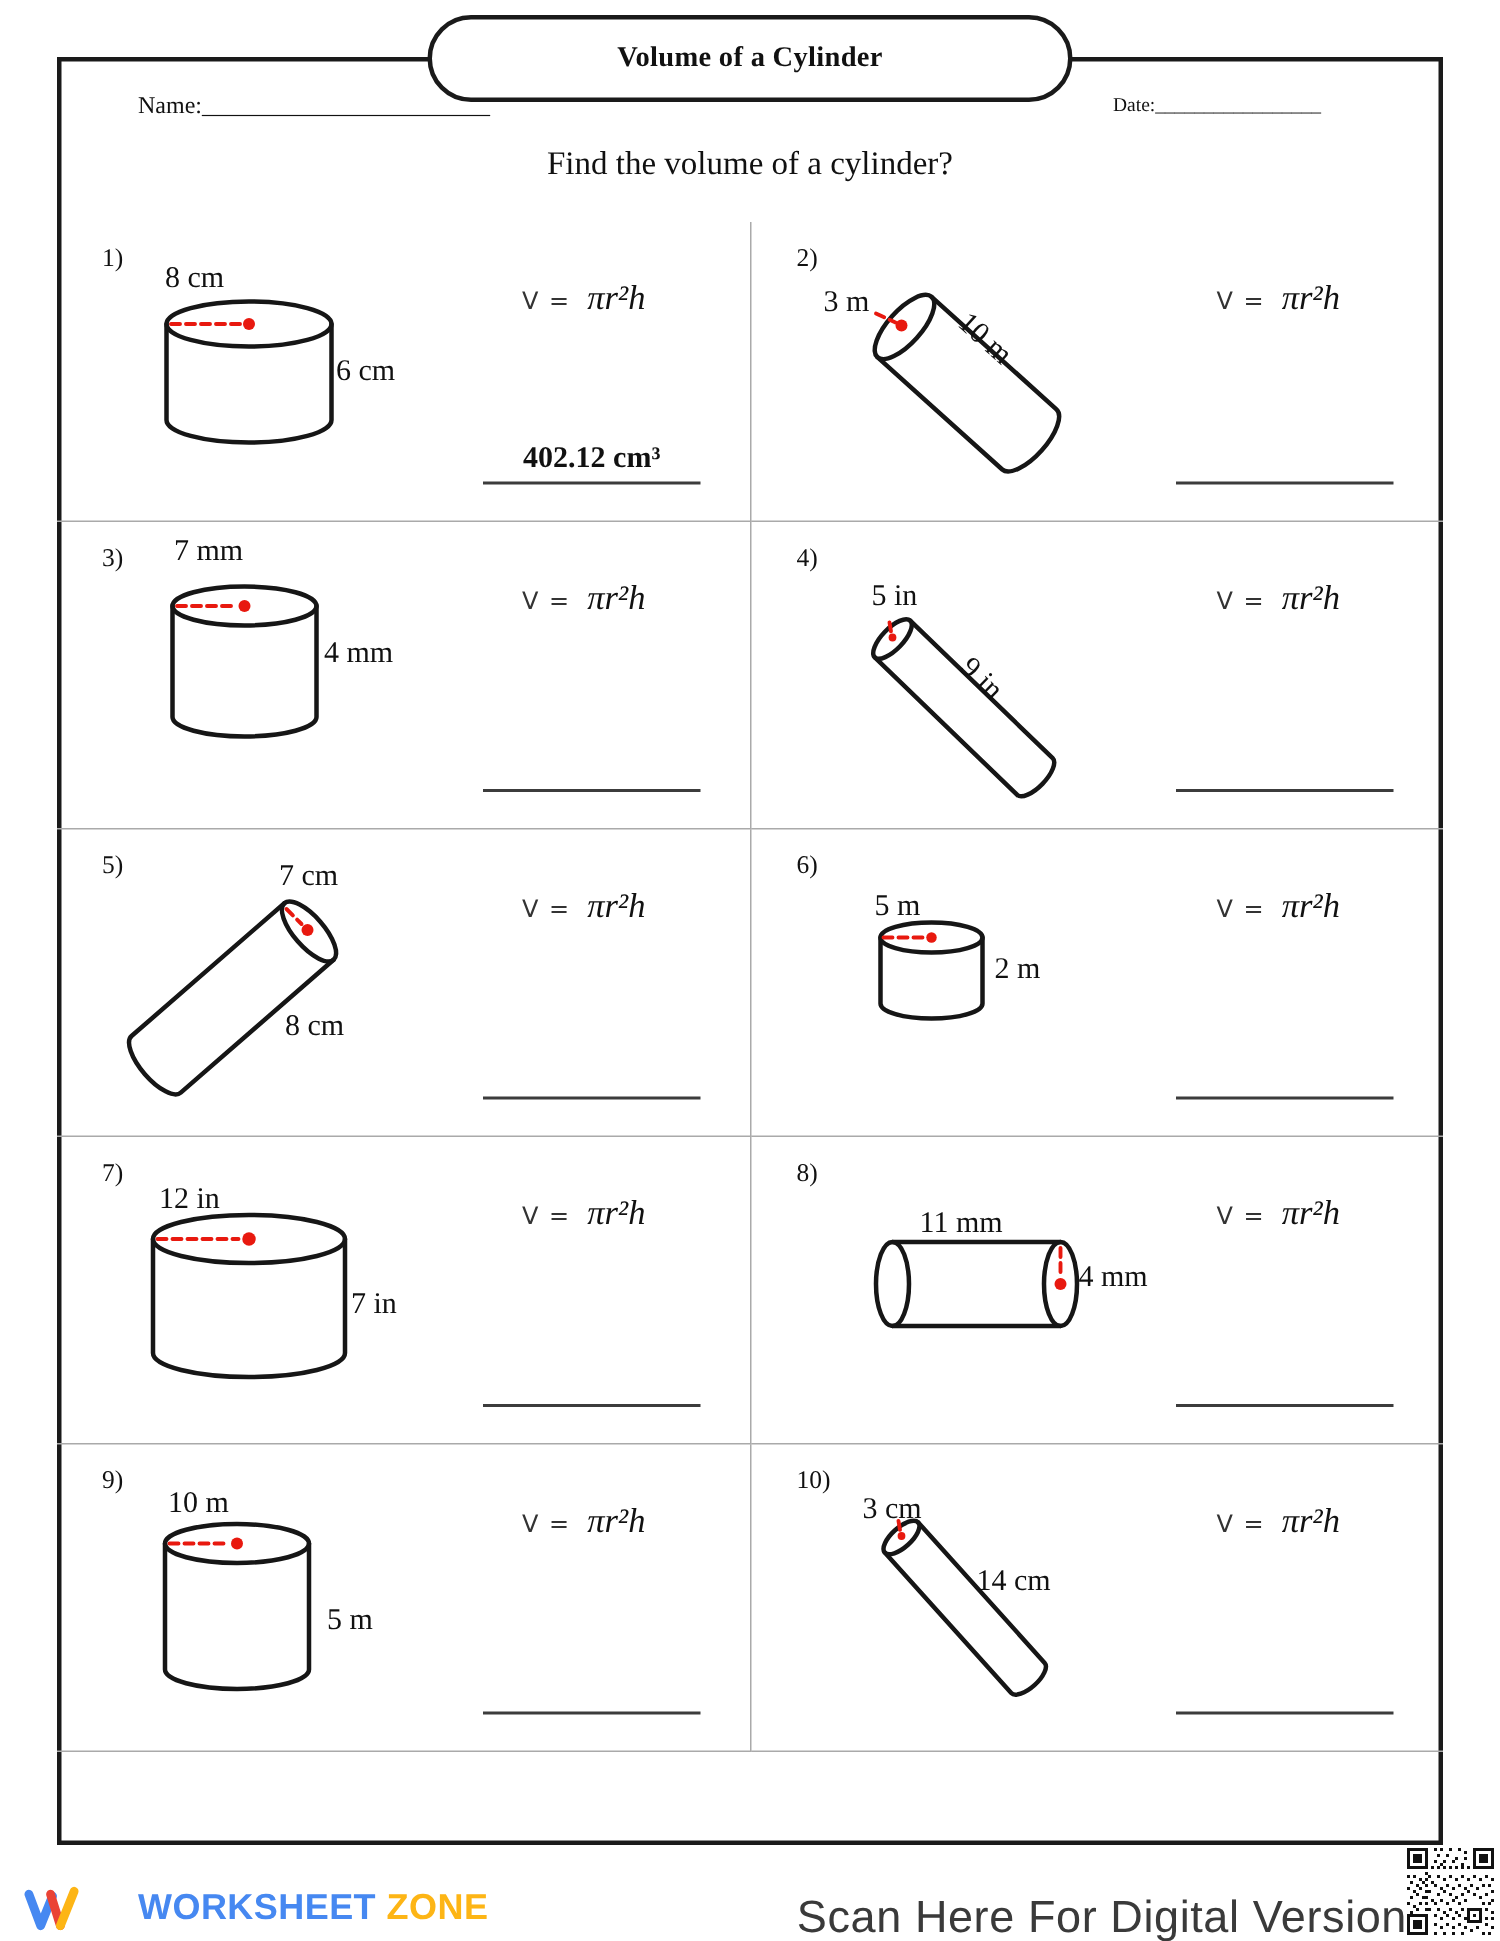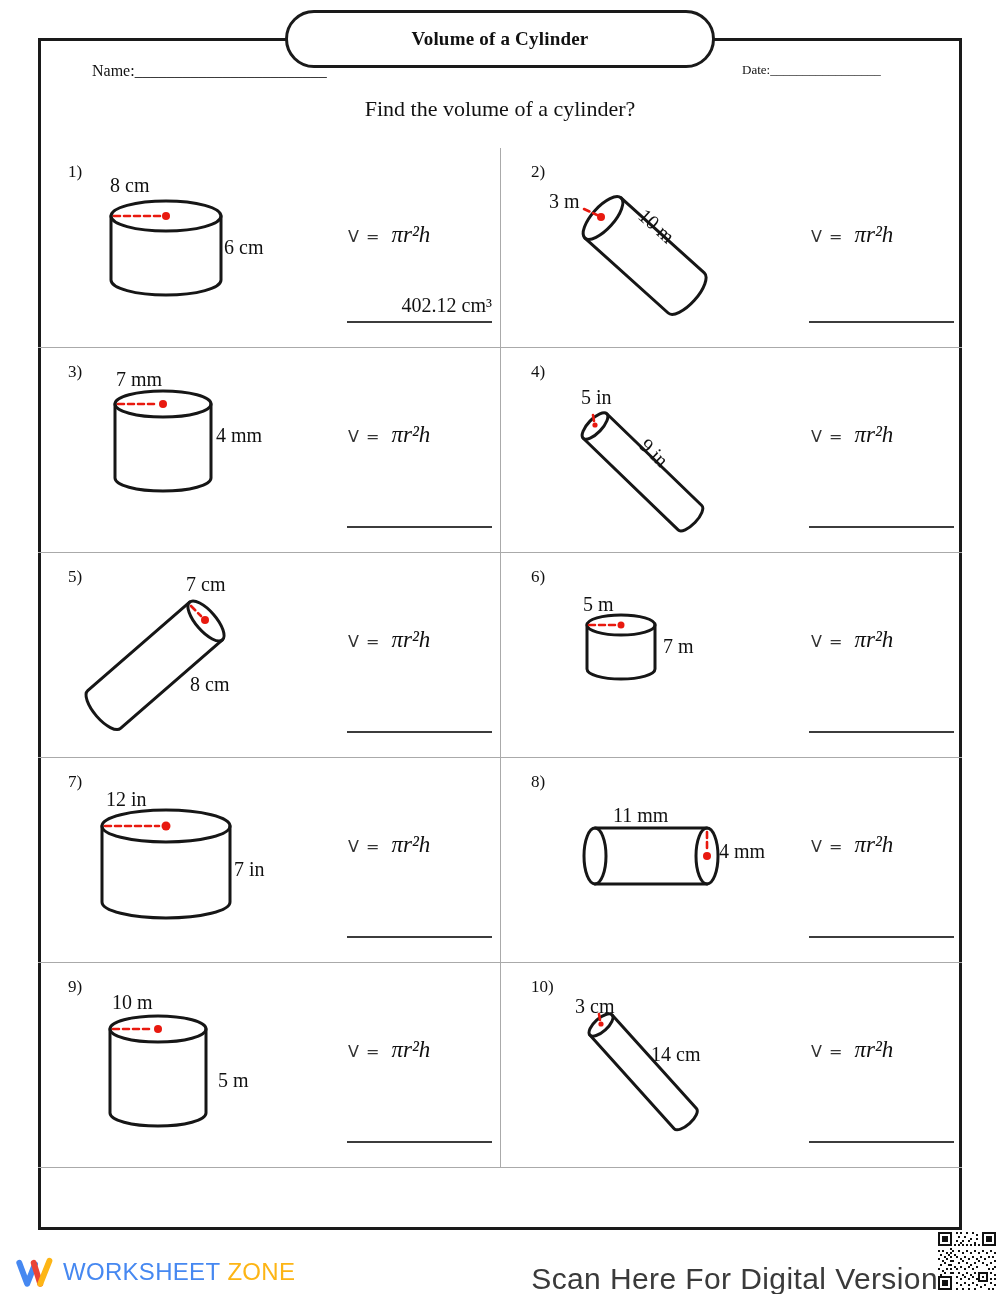--- a/index.html
+++ b/index.html
@@ -26,42 +26,42 @@
   .cell { position:relative; border-right:1px solid #aaa; border-bottom:1px solid #aaa; }
   .cell.rcol { border-right:none; }
   .pnum { position:absolute; left:30px; top:14px; font-size:17px; }
   .fig { position:absolute; }
   .ink { fill:none; stroke:#161616; stroke-width:3; stroke-linecap:round; stroke-linejoin:round; }
   .redline { fill:none; stroke:#e8190f; stroke-width:2.6; stroke-dasharray:6 4; stroke-linecap:round; }
   .reddot { fill:#e8190f; stroke:none; }
   .dim { position:absolute; font-size:20px; white-space:nowrap; }
   .formula { position:absolute; left:310px; top:38px; display:flex; gap:11px; align-items:baseline; }
   .veq { font-family:"DejaVu Sans", sans-serif; font-size:16px; color:#333; letter-spacing:1px; }
-  .math { font-family:"Liberation Serif", serif; font-style:italic; font-size:23px; color:#111;margin-top:36px; }
-  .answer { position:absolute; right:8px; bottom:24px; width:145px; border-bottom:2.5px solid #3c3c3c; text-align:right; }
+  .math { font-family:"Liberation Serif", serif; font-style:italic; font-size:23px; color:#111; }
+  .answer { position:absolute; right:33px; bottom:24px; width:145px; border-bottom:2.5px solid #3c3c3c; text-align:center;font-weight:bold; }
   .answer-value { display:block; min-height:27px; font-size:20px; padding-bottom:1px; }
   
   .c1 .fig{left:66px;top:44px} .c2 .fig{left:36px;top:34px} .c3 .fig{left:72px;top:40px}
   .c4 .fig{left:44px;top:44px} .c5 .fig{left:40px;top:28px} .c6 .fig{left:80px;top:58px}
   .c7 .fig{left:58px;top:50px} .c8 .fig{left:56px;top:54px} .c9 .fig{left:66px;top:50px}
   .c10 .fig{left:48px;top:26px}
   
   .c1 .dim-a{left:72px;top:26px}   .c1 .dim-b{left:186px;top:88px}
   .c2 .dim-a{left:48px;top:42px}   .c2 .dim-b{left:148px;top:56px;transform:rotate(42deg);transform-origin:left top;}
-  .c3 .dim-a{left:78px;top:20px}    .c3 .dim-b{left:178px;top:76px}
+  .c3 .dim-a{left:78px;top:8px}    .c3 .dim-b{left:178px;top:76px}
   .c4 .dim-a{left:80px;top:38px}   .c4 .dim-b{left:150px;top:86px;transform:rotate(44deg);transform-origin:left top;}
   .c5 .dim-a{left:148px;top:20px}  .c5 .dim-b{left:152px;top:120px}
   .c6 .dim-a{left:82px;top:40px}   .c6 .dim-b{left:162px;top:82px}
   .c7 .dim-a{left:68px;top:30px}   .c7 .dim-b{left:196px;top:100px}
   .c8 .dim-a{left:112px;top:46px}  .c8 .dim-b{left:218px;top:82px}
   .c9 .dim-a{left:74px;top:28px}   .c9 .dim-b{left:180px;top:106px}
   .c10 .dim-a{left:74px;top:32px}  .c10 .dim-b{left:150px;top:80px}
   
   .footer-logo { position:absolute; left:16px; top:1254px; display:flex; align-items:center; gap:9px; z-index:2; }
-  .brand { font-family:"Liberation Sans", sans-serif; font-weight:normal; font-size:24px; letter-spacing:0.3px; }
+  .brand { font-family:"Liberation Sans", sans-serif; font-weight:bold; font-size:24px; letter-spacing:0.3px;margin-left:29px; }
   .brand-word1 { color:#4688f1; }
   .brand-word2 { color:#fdb515; margin-left:7px; }
   .scan-text { position:absolute; right:62px; top:1262px; font-family:"Liberation Sans", sans-serif; font-size:30px; color:#3a3a3a; letter-spacing:0.4px; z-index:2; }
   .qr { position:absolute; right:2px; top:1230px; width:62px; height:62px; z-index:2; background:#fff; }
 </style>
 </head>
 <body>
 
 <div class="page">
   <div class="sheet-border"></div>
@@ -190,21 +190,21 @@
       <span class="pnum">6)</span>
       <svg class="fig" width="110" height="85">
         <g class="ink">
           <path d="M6,14 L6,58 A34,10 0 0 0 74,58 L74,14"></path>
           <ellipse cx="40" cy="14" rx="34" ry="10"></ellipse>
         </g>
         <line class="redline" x1="8" y1="14" x2="34" y2="14"></line>
         <circle class="reddot" cx="40" cy="14" r="3.5"></circle>
       </svg>
       <span class="dim dim-a">5 m</span>
-      <span class="dim dim-b">7 m</span>
+      <span class="dim dim-b">2 m</span>
       <div class="formula">
         <span class="veq">V =</span>
         <span class="math">πr²h</span>
       </div>
       <div class="answer">
         <span class="answer-value"></span>
       </div>
     </div>
 
     <div class="cell c7">

